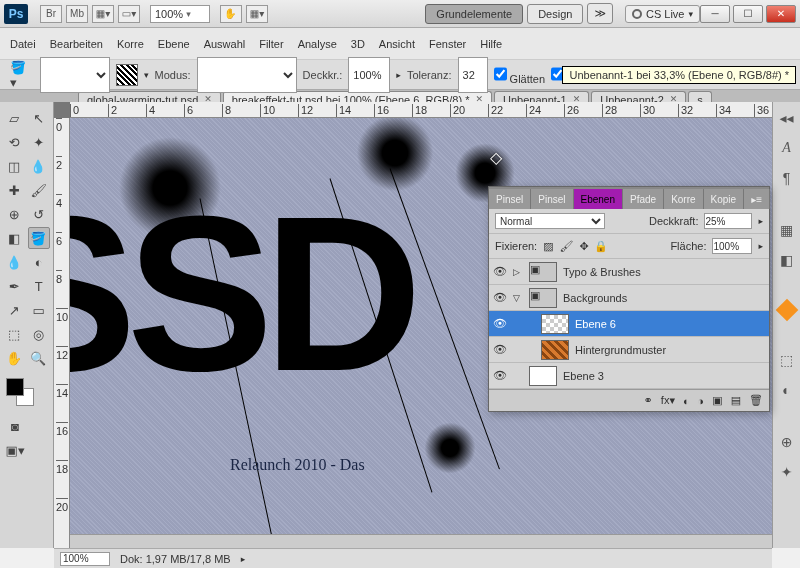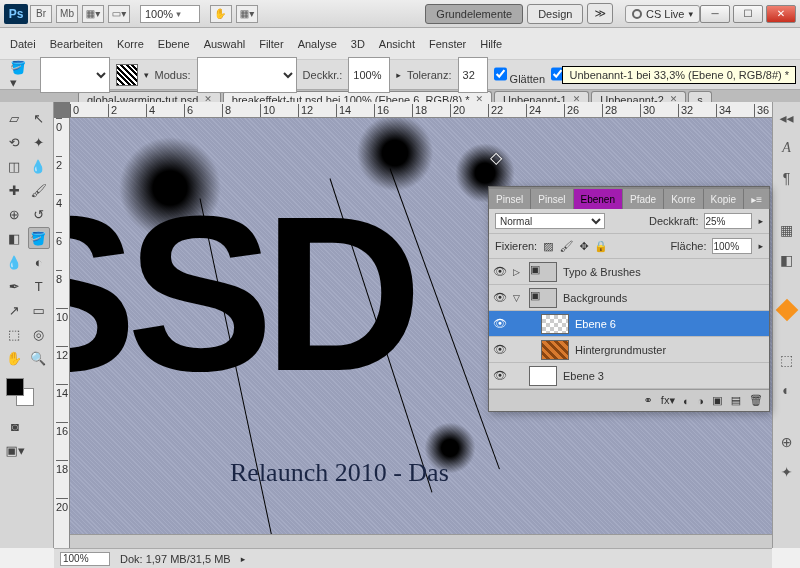--- a/index.html
+++ b/index.html
@@ -1,18 +1,18 @@
 <!DOCTYPE html>
 <html><head>
 <meta charset="utf-8">
 <style>
 *{margin:0;padding:0;box-sizing:border-box;font-family:Tahoma,Arial,sans-serif;font-size:11px;color:#333}
 body{width:800px;height:568px;background:#f0f0f0;overflow:hidden;position:relative}
 .titlebar{height:28px;background:linear-gradient(#ededed,#d8d8d8);display:flex;align-items:center;padding:0 4px;border-bottom:1px solid #aaa}
-.titlebar .ps{width:24px;height:20px;background:#032d50;color:#7cc8ff;font-weight:bold;font-size:12px;display:flex;align-items:center;justify-content:center;border-radius:2px;}
+.titlebar .ps{width:24px;height:20px;background:#032d50;color:#7cc8ff;font-weight:bold;font-size:12px;display:flex;align-items:center;justify-content:center;border-radius:2px;margin-right:10px}
 .tbtn{width:22px;height:18px;border:1px solid #999;background:#eee;margin:0 2px;display:inline-flex;align-items:center;justify-content:center;font-size:10px;color:#555}
 .zoom-sel{margin:0 8px;padding:0 4px;border:1px solid #999;background:#fff;height:18px;display:flex;align-items:center;width:60px}
 .wsbtn{padding:3px 10px;border:1px solid #888;background:#ccc;margin:0 2px;border-radius:3px}
 .wsbtn.active{background:#aaa;border-color:#666}
 .winbtns{margin-left:auto;display:flex;gap:3px}
 .winbtn{width:30px;height:18px;border:1px solid #888;background:linear-gradient(#f8f8f8,#ddd);display:flex;align-items:center;justify-content:center;font-size:10px;border-radius:2px}
 .winbtn.close{background:linear-gradient(#f08070,#c83020);color:#fff}
 .menubar{height:32px;background:#e8e8e8;display:flex;align-items:center;padding:0 10px;gap:14px;border-bottom:1px solid #ccc}
 .menubar span{cursor:default}
 .optbar{height:30px;background:#ddd;display:flex;align-items:center;padding:0 8px;gap:6px;border-bottom:1px solid #aaa;position:relative}
@@ -34,21 +34,21 @@
 .swatches .bg{position:absolute;width:18px;height:18px;background:#fff;border:1px solid #888;left:14px;top:10px}
 .canvas-wrap{flex:1;background:#777;position:relative;overflow:hidden}
 .ruler-h{position:absolute;top:0;left:16px;right:0;height:16px;background:#eee;border-bottom:1px solid #888;font-size:8px;overflow:hidden}
 .ruler-h span{position:absolute;top:2px;border-left:1px solid #666;padding-left:2px;height:14px}
 .ruler-v{position:absolute;top:16px;left:0;width:16px;bottom:0;background:#eee;border-right:1px solid #888;font-size:8px}
 .ruler-v span{position:absolute;left:2px;border-top:1px solid #666;padding-top:2px}
 .canvas{position:absolute;top:16px;left:16px;right:0;bottom:14px;background:repeating-linear-gradient(45deg,#a5abc4 0 1px,#9aa0ba 1px 3px);overflow:hidden}
 .art{position:absolute;inset:0;display:flex;align-items:center;justify-content:center}
 .psd-text{font-size:220px;font-weight:900;color:#000;font-family:Arial Black,sans-serif;letter-spacing:-10px;position:absolute;left:-80px;top:50px}
 .splat{position:absolute;background:radial-gradient(#000 20%,transparent 60%);border-radius:50%}
-.caption{position:absolute;bottom:46px;left:160px;font-size:26px;color:#1a2544;font-family:Georgia,serif}
+.caption{position:absolute;bottom:60px;left:160px;font-size:16px;color:#1a2544;font-family:Georgia,serif}
 .cursor{position:absolute;top:30px;left:420px;font-size:16px;color:#fff;text-shadow:0 0 2px #000}
 .diag{position:absolute;background:#000;height:1px;transform-origin:left}
 .rside{width:28px;background:#d6d6d6;border-left:1px solid #999;display:flex;flex-direction:column;align-items:center;padding:6px 0;gap:10px}
 .rside div{width:20px;height:20px;display:flex;align-items:center;justify-content:center;color:#555;font-size:14px}
 .statusbar{position:absolute;bottom:0;left:54px;right:28px;height:20px;background:#ddd;border-top:1px solid #aaa;display:flex;align-items:center;padding:0 6px;gap:10px;font-size:10px}
 .statusbar input{width:50px;height:14px;border:1px solid #999;font-size:10px;padding:0 2px}
 .panel{position:absolute;right:30px;top:186px;width:282px;background:#d6d6d6;border:1px solid #666;box-shadow:2px 2px 8px rgba(0,0,0,.3);z-index:40}
 .ptabs{height:22px;background:#888;display:flex;align-items:end}
 .ptab{padding:3px 7px;background:#999;color:#eee;font-size:10px;border-right:1px solid #777;height:20px;display:flex;align-items:center}
 .ptab.active{background:#a21caf;color:#000}
@@ -345,16 +345,16 @@
     <span>◐</span>
     <span>◑</span>
     <span>▣</span>
     <span>▤</span>
     <span>🗑</span>
   </div>
 </div>
 
 <div class="statusbar">
   <input value="100%" style="">
-  <span>Dok: 1,97 MB/31,5 MB</span>
+  <span>Dok: 1,97 MB/17,8 MB</span>
   <span style="font-size:9px">▸</span>
   <span style="flex:1"></span>
 </div>
 
 </body></html>

